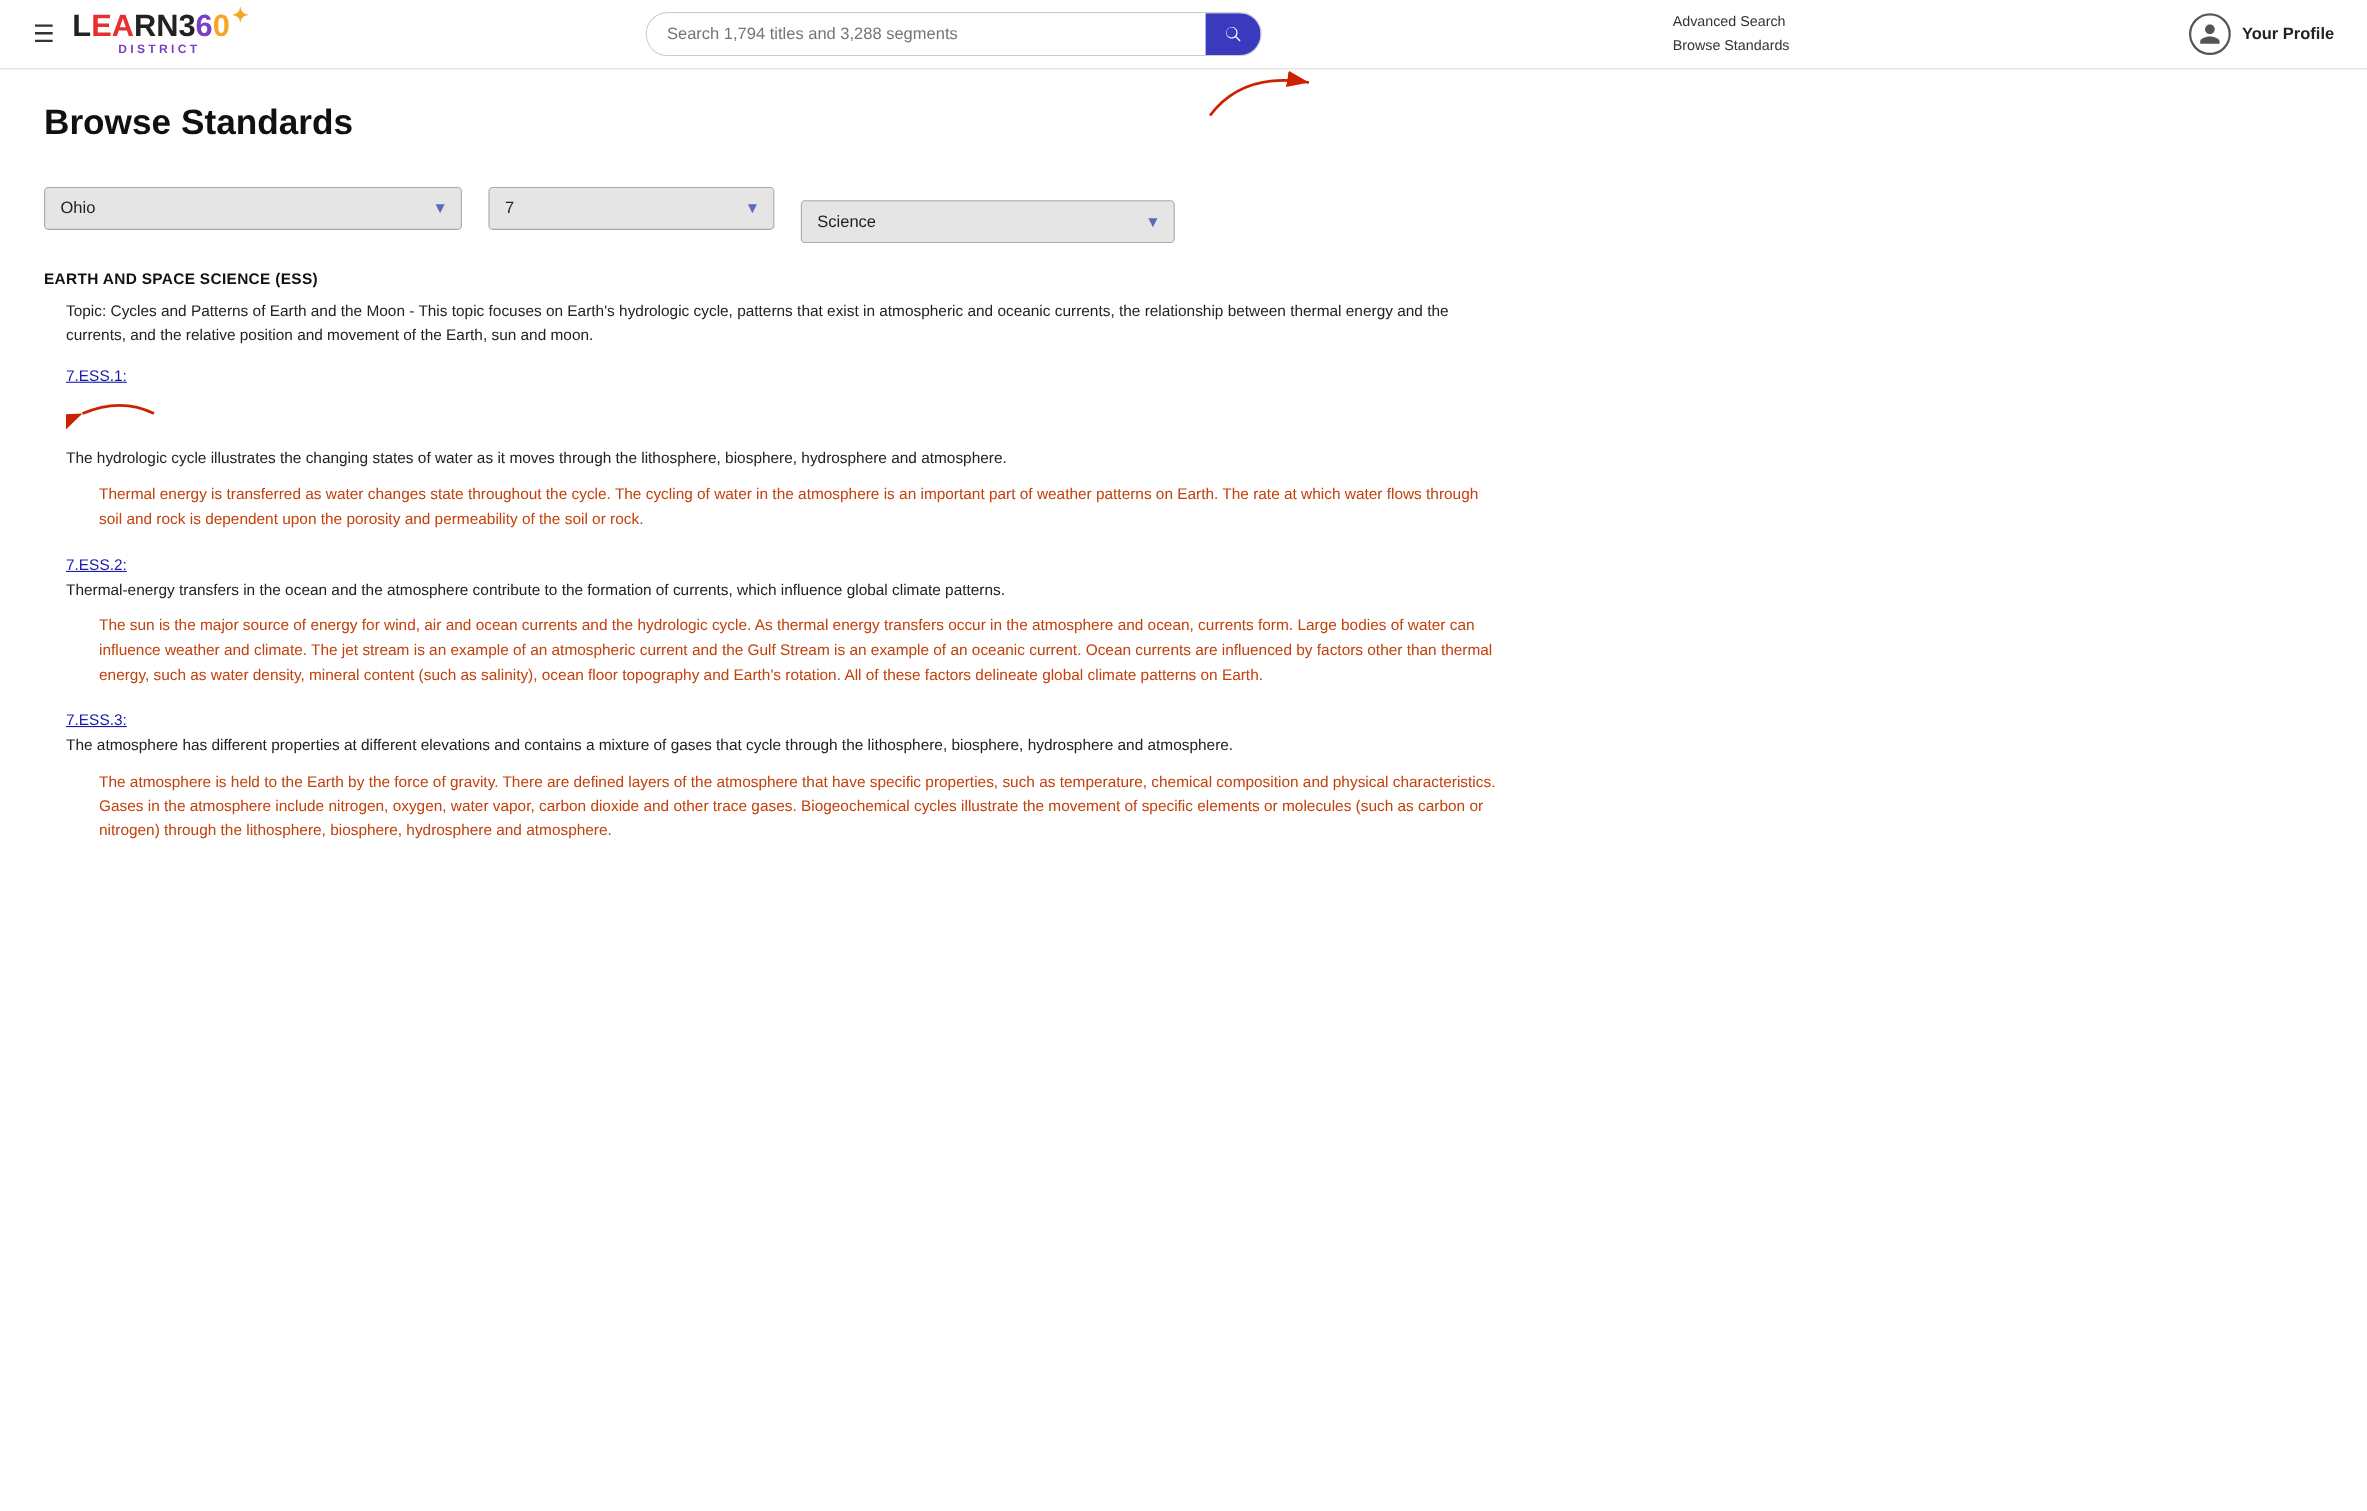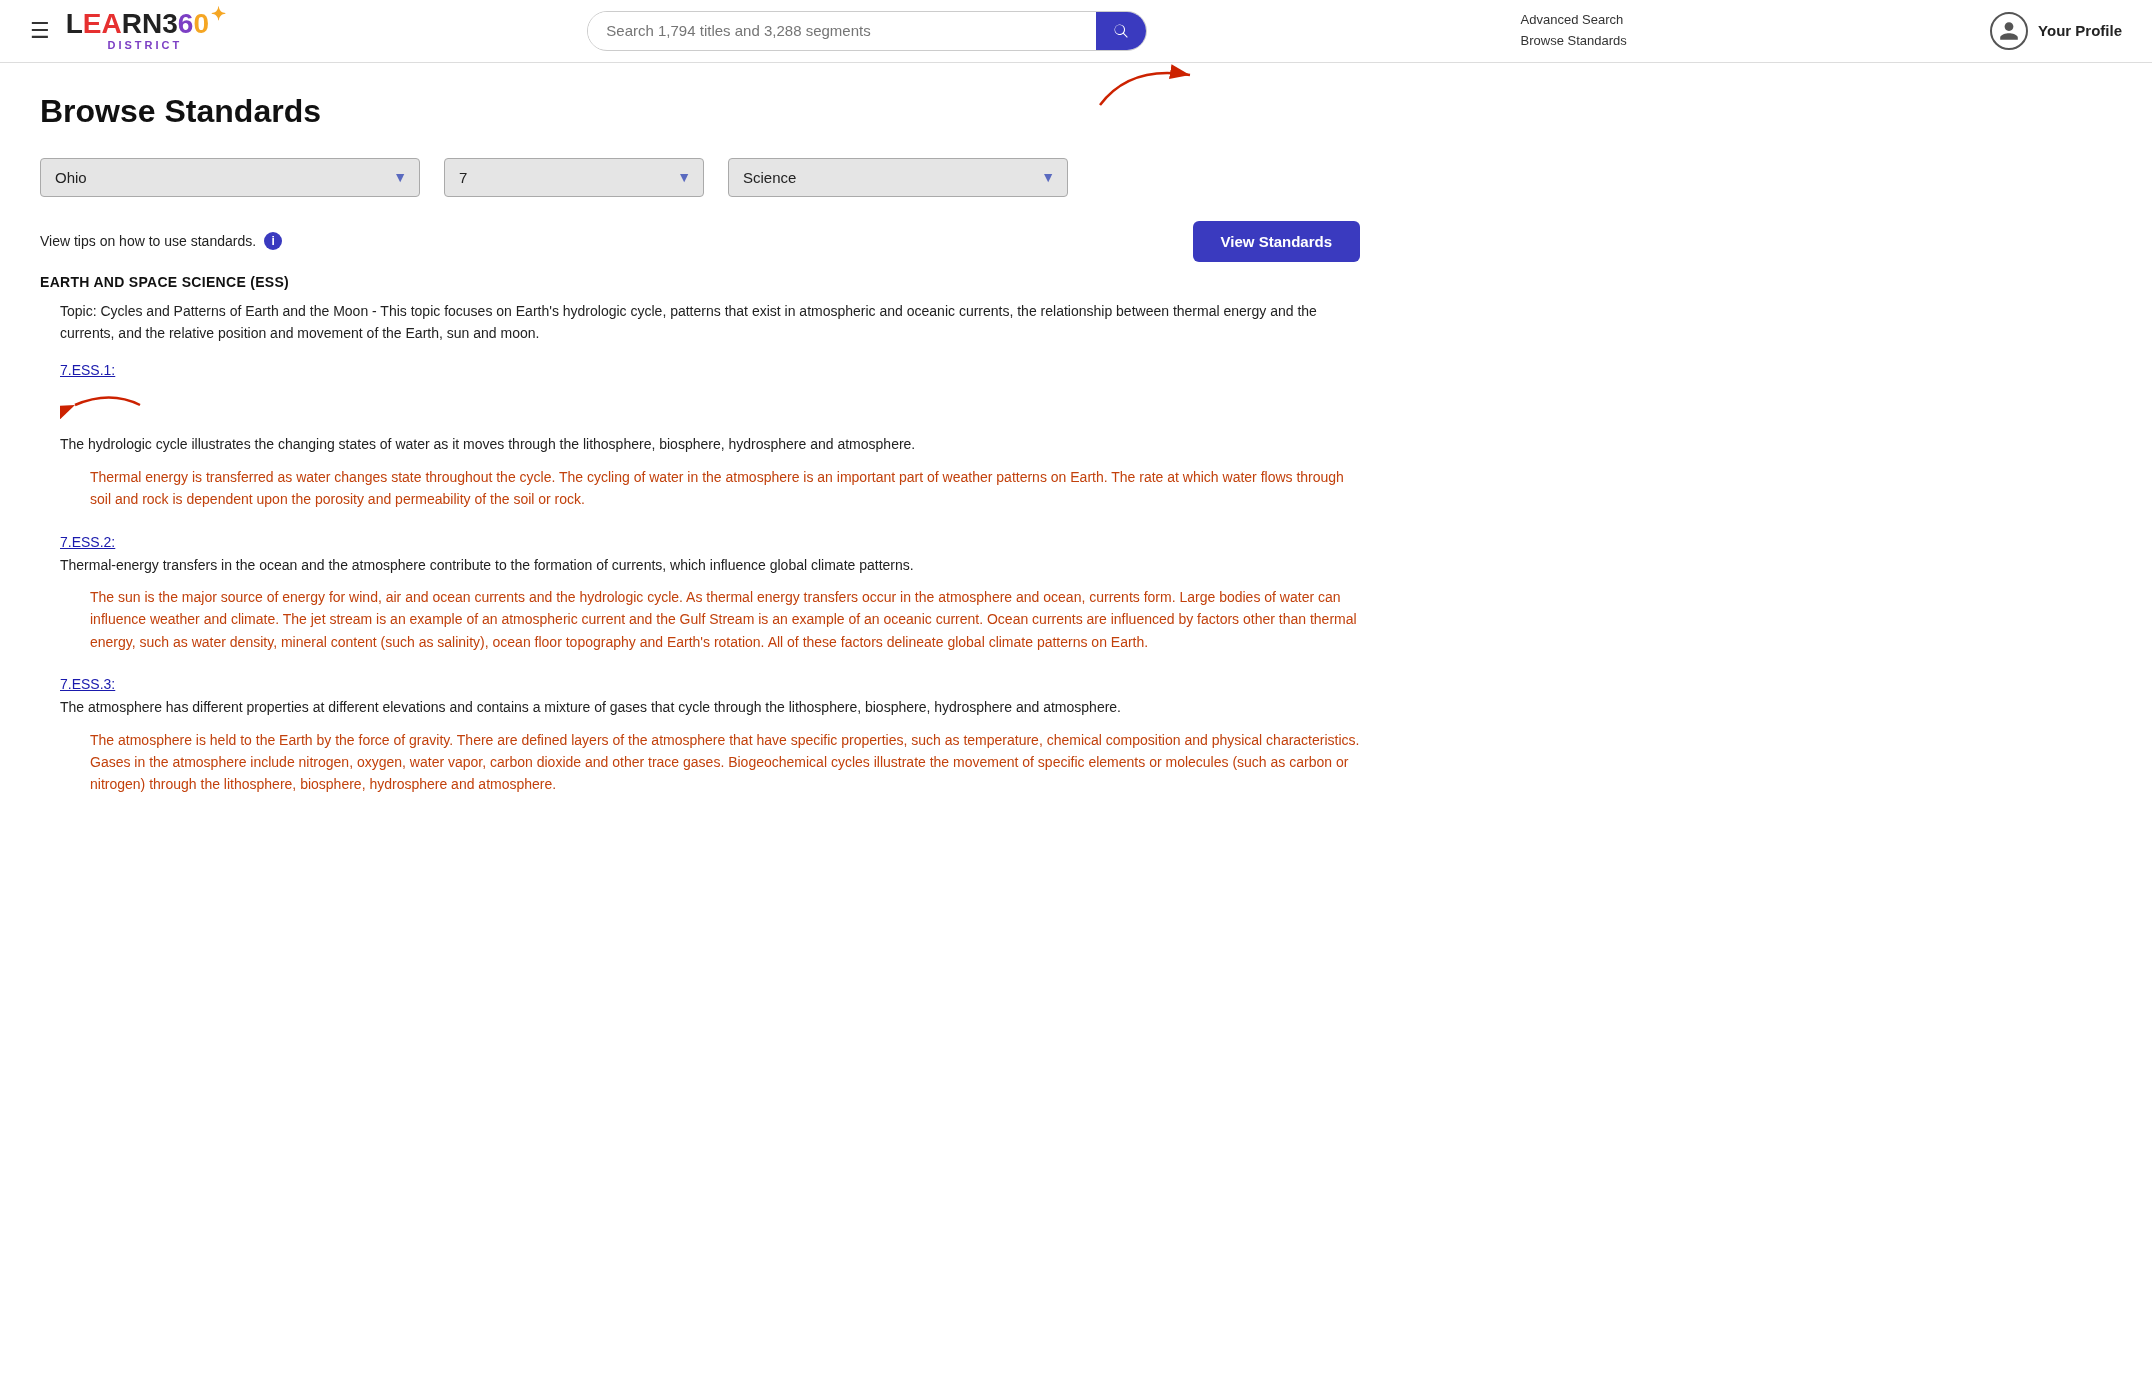--- a/index.html
+++ b/index.html
@@ -132,21 +132,21 @@
     .filter-select-wrapper {
       position: relative;
       border: 1.5px solid #aaa;
       border-radius: 4px;
       background: #e5e5e5;
       display: flex;
       align-items: center;
     }
     .filter-select-wrapper.wide { min-width: 380px; }
     .filter-select-wrapper.medium { min-width: 260px; }
-    .filter-select-wrapper.narrow { min-width: 340px; }
+    .filter-select-wrapper.narrow { min-width: 340px; margin-top: 24px; }
     .filter-select {
       appearance: none;
       border: none;
       outline: none;
       padding: 10px 40px 10px 14px;
       font-size: 15px;
       background: transparent;
       cursor: pointer;
       width: 100%;
       color: #222;
@@ -328,27 +328,20 @@
     <div class="filter-select-wrapper narrow">
       <select class="filter-select">
         <option>Science</option>
         <option>Math</option>
         <option>English</option>
       </select>
       <span class="select-arrow">▼</span>
     </div>
   </div>
 
-  <div class="tips-row">
-    <div class="tips-left">
-      <span class="tips-text">View tips on how to use standards.</span>
-      <span class="info-icon">i</span>
-    </div>
-    <button class="view-standards-btn">View Standards</button>
-  </div>
 
   <div class="standards-section">
     <div class="section-header">EARTH AND SPACE SCIENCE (ESS)</div>
     <div class="section-topic">Topic: Cycles and Patterns of Earth and the Moon - This topic focuses on Earth's hydrologic cycle, patterns that exist in atmospheric and oceanic currents, the relationship between thermal energy and the currents, and the relative position and movement of the Earth, sun and moon.</div>
 
     <div class="standard-item">
       <div style="display:flex;align-items:flex-start;gap:8px;flex-direction:column;">
         <a class="standard-code" href="#">7.ESS.1:</a>
 
         <div style="position:relative;display:inline-block;">

